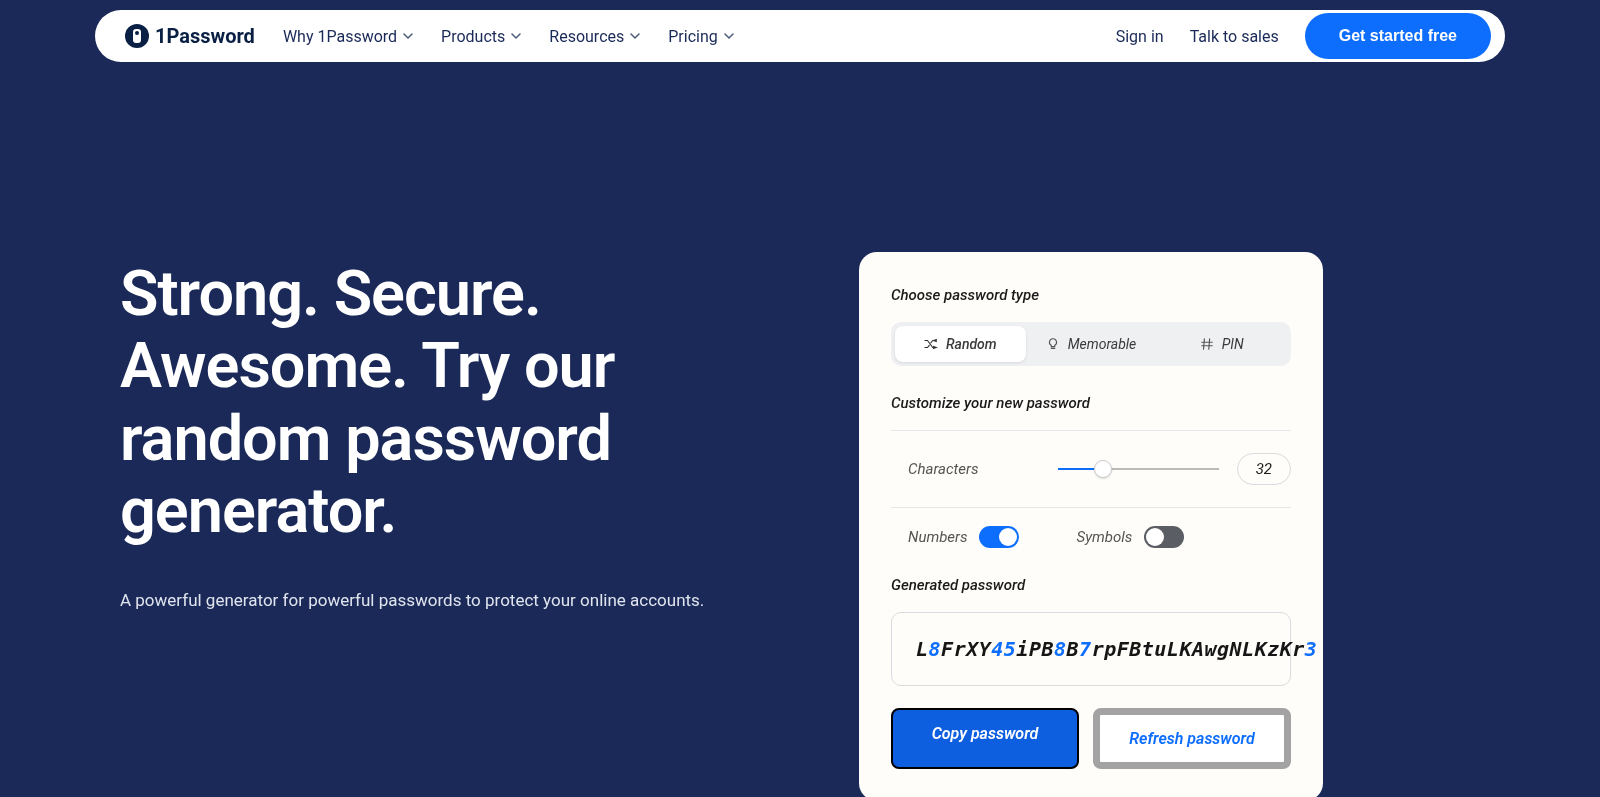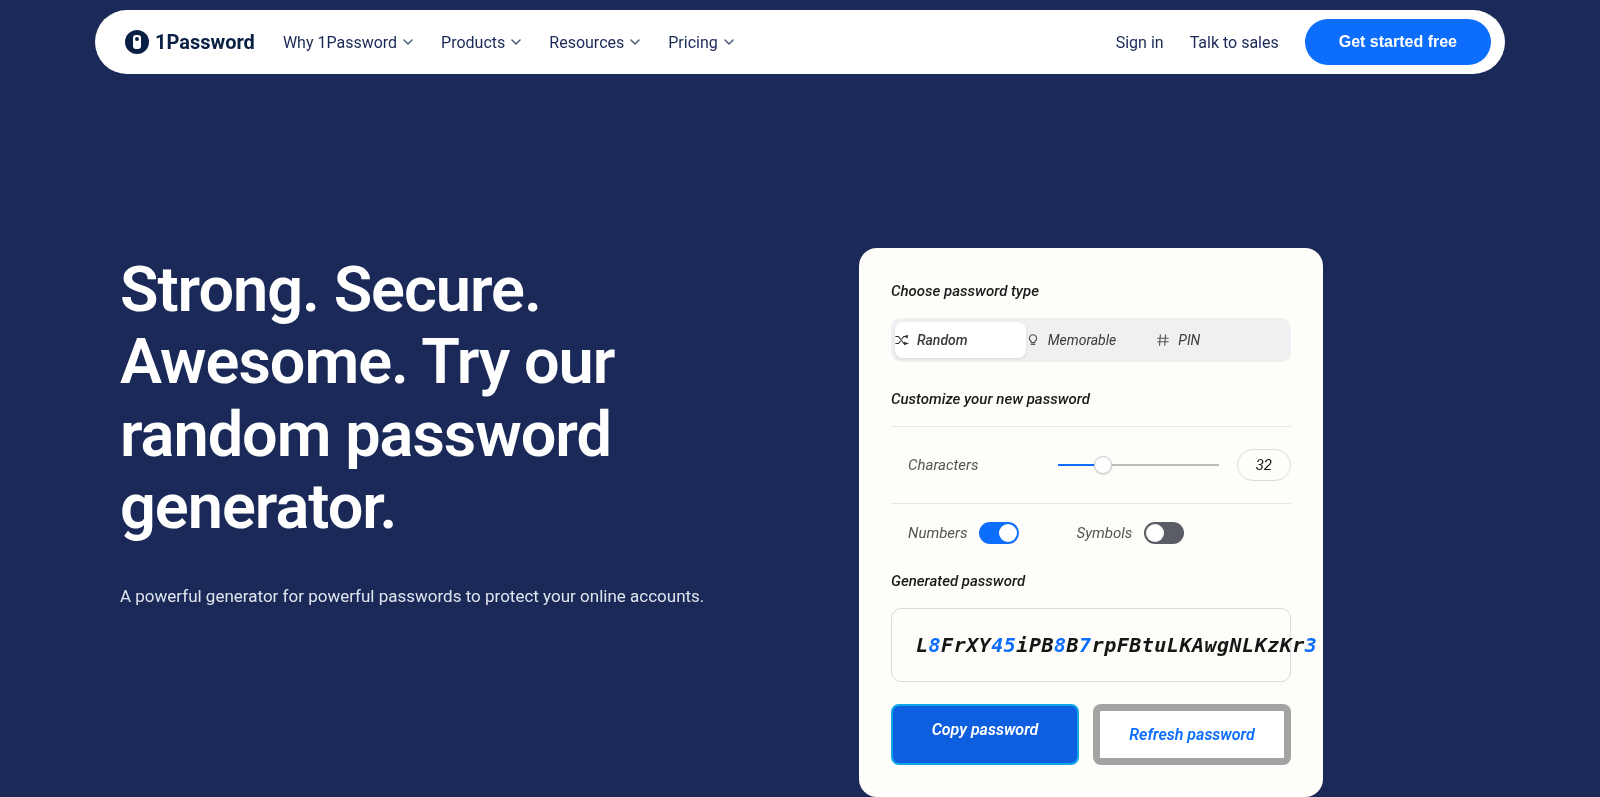--- a/index.html
+++ b/index.html
@@ -7,22 +7,22 @@
       font-family: -apple-system, BlinkMacSystemFont, "Segoe UI", Roboto, "Helvetica Neue", Arial, sans-serif;
       background: #1a2957;
       min-height: 797px;
       width: 1600px;
       overflow: hidden;
     }
     
     .navbar {
       background: #fff;
       border-radius: 40px;
-      margin: 10px 95px 0 95px;
-      height: 64px;
+      margin: 10px 95px 16px 95px;
+      height: 52px;
       display: flex;
       align-items: center;
       padding: 0 14px 0 30px;
       gap: 28px;
     }
     .logo {
       display: flex;
       align-items: center;
       gap: 6px;
       font-weight: 700;
@@ -103,20 +103,21 @@
       display: flex;
       background: #eef0f2;
       border-radius: 10px;
       padding: 4px;
       margin-bottom: 28px;
     }
     .seg-item {
       flex: 1;
       display: flex;
       align-items: center;
+      justify-content: center;
       gap: 8px;
       padding: 10px 0;
       border-radius: 8px;
       font-size: 14px;
       color: #3a3a3a;
       cursor: pointer;
     }
     .seg-item.active {
       background: #fff;
       box-shadow: 0 1px 3px rgba(0,0,0,0.1);
@@ -207,21 +208,21 @@
       padding: 14px 0;
       border-radius: 8px;
       font-size: 16px;
       font-weight: 600;
       cursor: pointer;
       text-align: center;
     }
     .btn-primary {
       background: #0d5fe0;
       color: #fff;
-      border: 2px solid #0ea5e9;
+      border: 2px solid #000000;
     }
     .btn-secondary {
       background: #fff;
       color: #0d6efd;
       border: 7px solid #a3a3a3;
     }
   </style>
 </head>
 <body>
 

